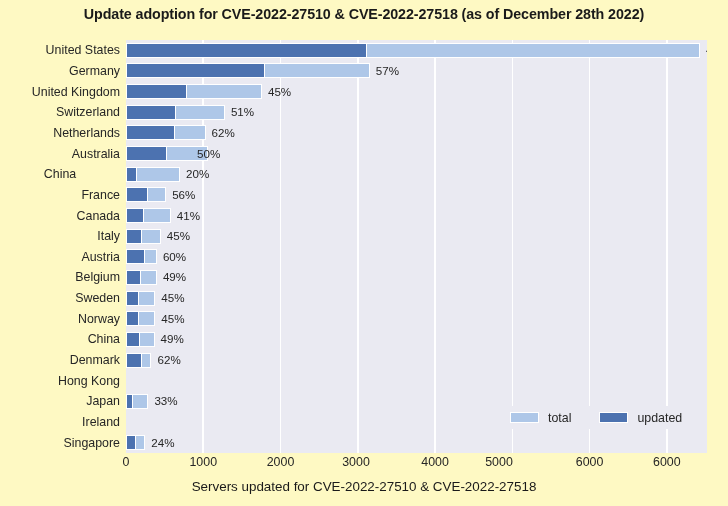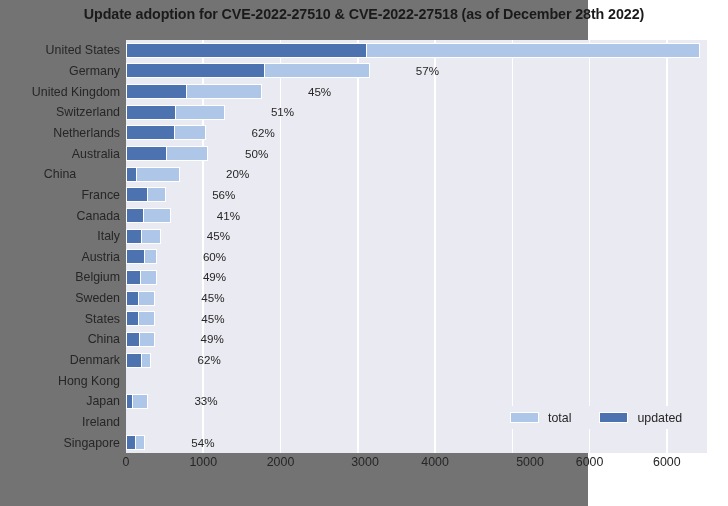--- a/index.html
+++ b/index.html
@@ -4,22 +4,22 @@
 <style>
   html,body{margin:0;padding:0;}
   body{
     width:728px;height:506px;
     background:#ffffff;
     font-family:"Liberation Sans", sans-serif;
     overflow:hidden;
   }
   #figure{
     position:relative;
-    width:588px;height:506px;
-    background:#737373;
+    width:728px;height:506px;
+    background:#fef9c3;
   }
 
   
   #chart-title{
     position:absolute;
     left:0;top:6px;width:728px;
     text-align:center;
     font-size:14.3px;
     font-weight:bold;
     color:#1a1a1a;
@@ -57,21 +57,20 @@
   }
   .bar-total{ background:#aec7e8; }
   .bar-updated{ background:#4c72b0; }
   .bar-label{
     position:absolute;
     top:-0.5px;
     font-size:11.6px;
     color:#262626;
     white-space:nowrap;
     line-height:16px;
-    margin-left:40px;
   }
 
   
   .ytick{
     position:absolute;
     right:0;
     width:120px;
     text-align:right;
     font-size:12.4px;
     color:#262626;
@@ -149,21 +148,21 @@
       <div class="ytick" style="top: 64.275px;">Switzerland</div>
       <div class="ytick" style="top: 84.925px;">Netherlands</div>
       <div class="ytick" style="top: 105.575px;">Australia</div>
       <div class="ytick" style="top: 126.225px; text-align: center;">China</div>
       <div class="ytick" style="top: 146.875px;">France</div>
       <div class="ytick" style="top: 167.525px;">Canada</div>
       <div class="ytick" style="top: 188.175px;">Italy</div>
       <div class="ytick" style="top: 208.825px;">Austria</div>
       <div class="ytick" style="top: 229.475px;">Belgium</div>
       <div class="ytick" style="top: 250.125px;">Sweden</div>
-      <div class="ytick" style="top: 270.775px;">States</div>
+      <div class="ytick" style="top: 270.775px;">Norway</div>
       <div class="ytick" style="top: 291.425px;">China</div>
       <div class="ytick" style="top: 312.075px;">Denmark</div>
       <div class="ytick" style="top: 332.725px;">Hong Kong</div>
       <div class="ytick" style="top: 353.375px;">Japan</div>
       <div class="ytick" style="top: 374.025px;">Ireland</div>
       <div class="ytick" style="top: 394.675px;">Singapore</div>
     </div>
 
   <div id="plot-area">
       <div class="gridline" style="left: 76.4606px;"></div>
@@ -194,21 +193,21 @@
         <div class="bar-label" style="left: 104.894px;">51%</div>
       </div>
       <div class="bar-row" style="top: 85.425px; width: 581px;">
         <div class="bar bar-total" style="width: 79.5785px;"></div>
         <div class="bar bar-updated" style="width: 49.3695px;"></div>
         <div class="bar-label" style="left: 85.5785px;">62%</div>
       </div>
       <div class="bar-row" style="top: 106.075px; width: 581px;">
         <div class="bar bar-total" style="width: 81.8963px;"></div>
         <div class="bar bar-updated" style="width: 40.9481px;"></div>
-        <div class="bar-label" style="left: 79px;">50%</div>
+        <div class="bar-label" style="left: 71px;">50%</div>
       </div>
       <div class="bar-row" style="top: 126.725px; width: 581px;">
         <div class="bar bar-total" style="width: 54.0824px;"></div>
         <div class="bar bar-updated" style="width: 10.8165px;"></div>
         <div class="bar-label" style="left: 60.0824px;">20%</div>
       </div>
       <div class="bar-row" style="top: 147.375px; width: 581px;">
         <div class="bar bar-total" style="width: 40.1755px;"></div>
         <div class="bar bar-updated" style="width: 22.4828px;"></div>
         <div class="bar-label" style="left: 46.1755px;">56%</div>
@@ -254,35 +253,36 @@
         <div class="bar-label" style="left: 31.496px;">62%</div>
       </div>
       <div class="bar-row" style="top: 353.875px; width: 581px;">
         <div class="bar bar-total" style="width: 22.4056px;"></div>
         <div class="bar bar-updated" style="width: 7.41702px;"></div>
         <div class="bar-label" style="left: 28.4056px;">33%</div>
       </div>
       <div class="bar-row" style="top: 395.175px; width: 581px;">
         <div class="bar bar-total" style="width: 19.3152px;"></div>
         <div class="bar bar-updated" style="width: 10.4302px;"></div>
-        <div class="bar-label" style="left: 25.3152px;">54%</div>
+        <div class="bar-label" style="left: 25.3152px;">24%</div>
       </div>
     </div>
 
   <div id="xaxis">
       <div class="xtick" style="left: 0px;">0</div>
       <div class="xtick" style="left: 77.2606px;">1000</div>
       <div class="xtick" style="left: 154.521px;">2000</div>
-      <div class="xtick" style="left: 239px;">3000</div>
+      <div class="xtick" style="left: 230px;">3000</div>
       <div class="xtick" style="left: 309.043px;">4000</div>
-      <div class="xtick" style="left: 404px; text-align: right;">5000</div>
+      <div class="xtick" style="left: 373px; text-align: right;">5000</div>
       <div class="xtick" style="left: 463.564px;">6000</div>
       <div class="xtick" style="left: 540.824px;">6000</div>
     </div>
 
+  <div id="xlabel">Servers updated for CVE-2022-27510 &amp; CVE-2022-27518</div>
 
   <div id="legend">
       <div class="legend-entry">
         <div class="legend-swatch" style="background: rgb(174, 199, 232);"></div>
         <div class="legend-text">total</div>
       </div>
       <div class="legend-entry">
         <div class="legend-swatch" style="background: rgb(76, 114, 176);"></div>
         <div class="legend-text">updated</div>
       </div>

